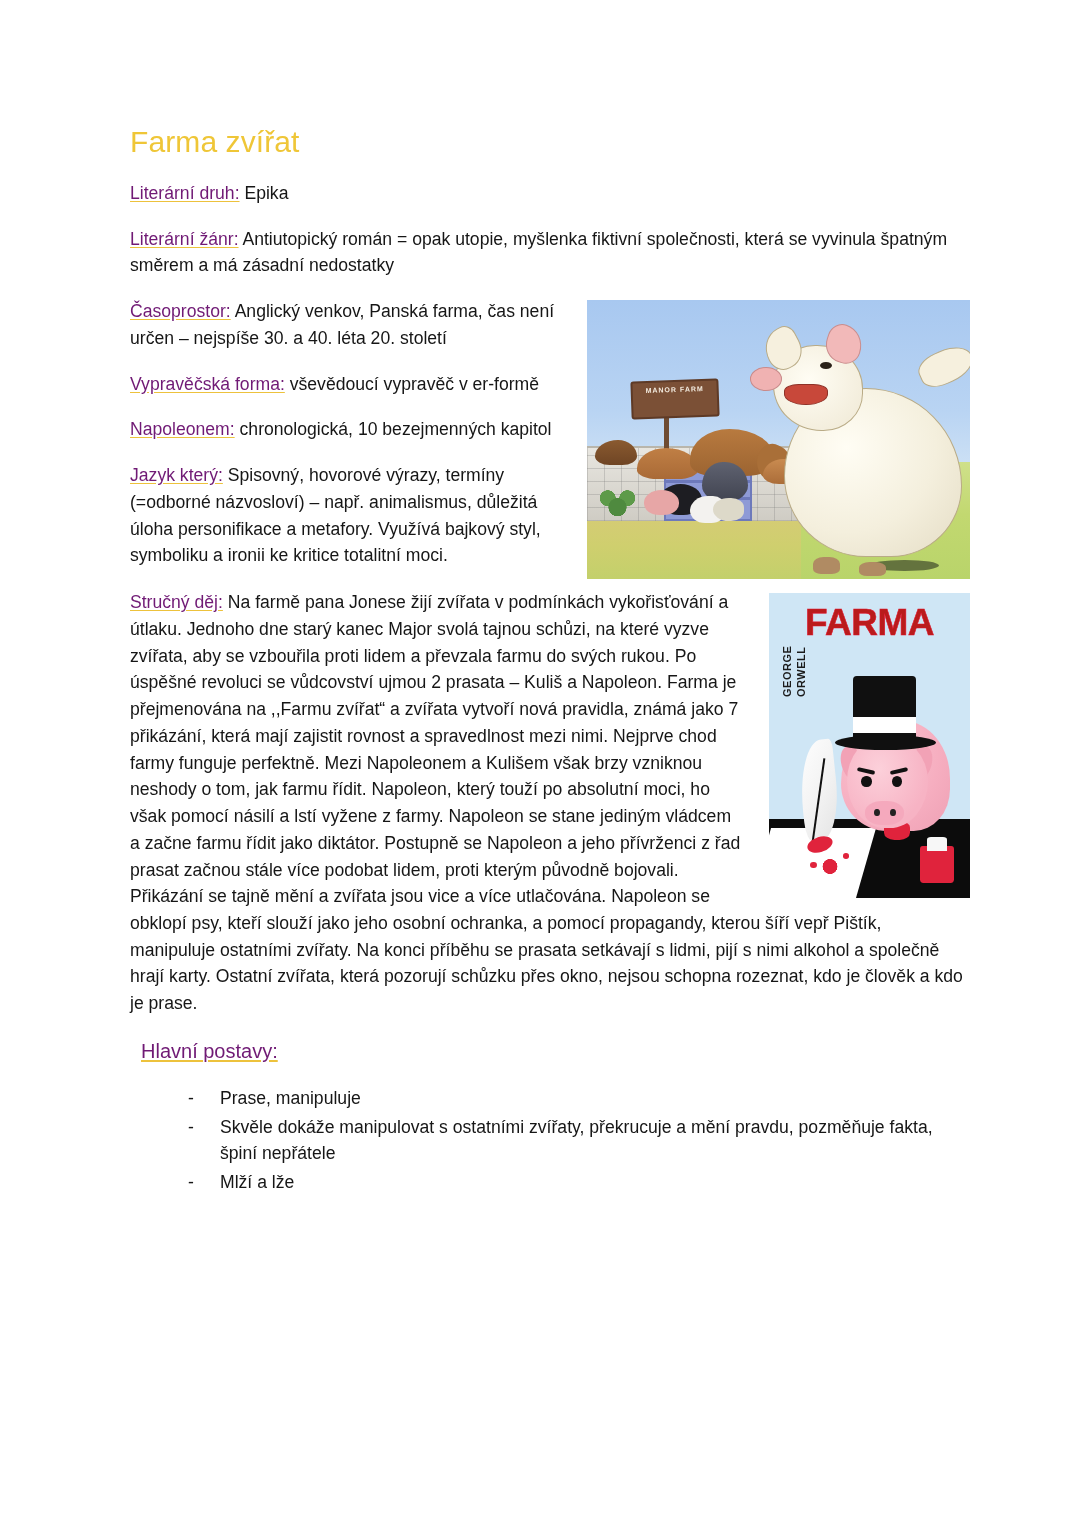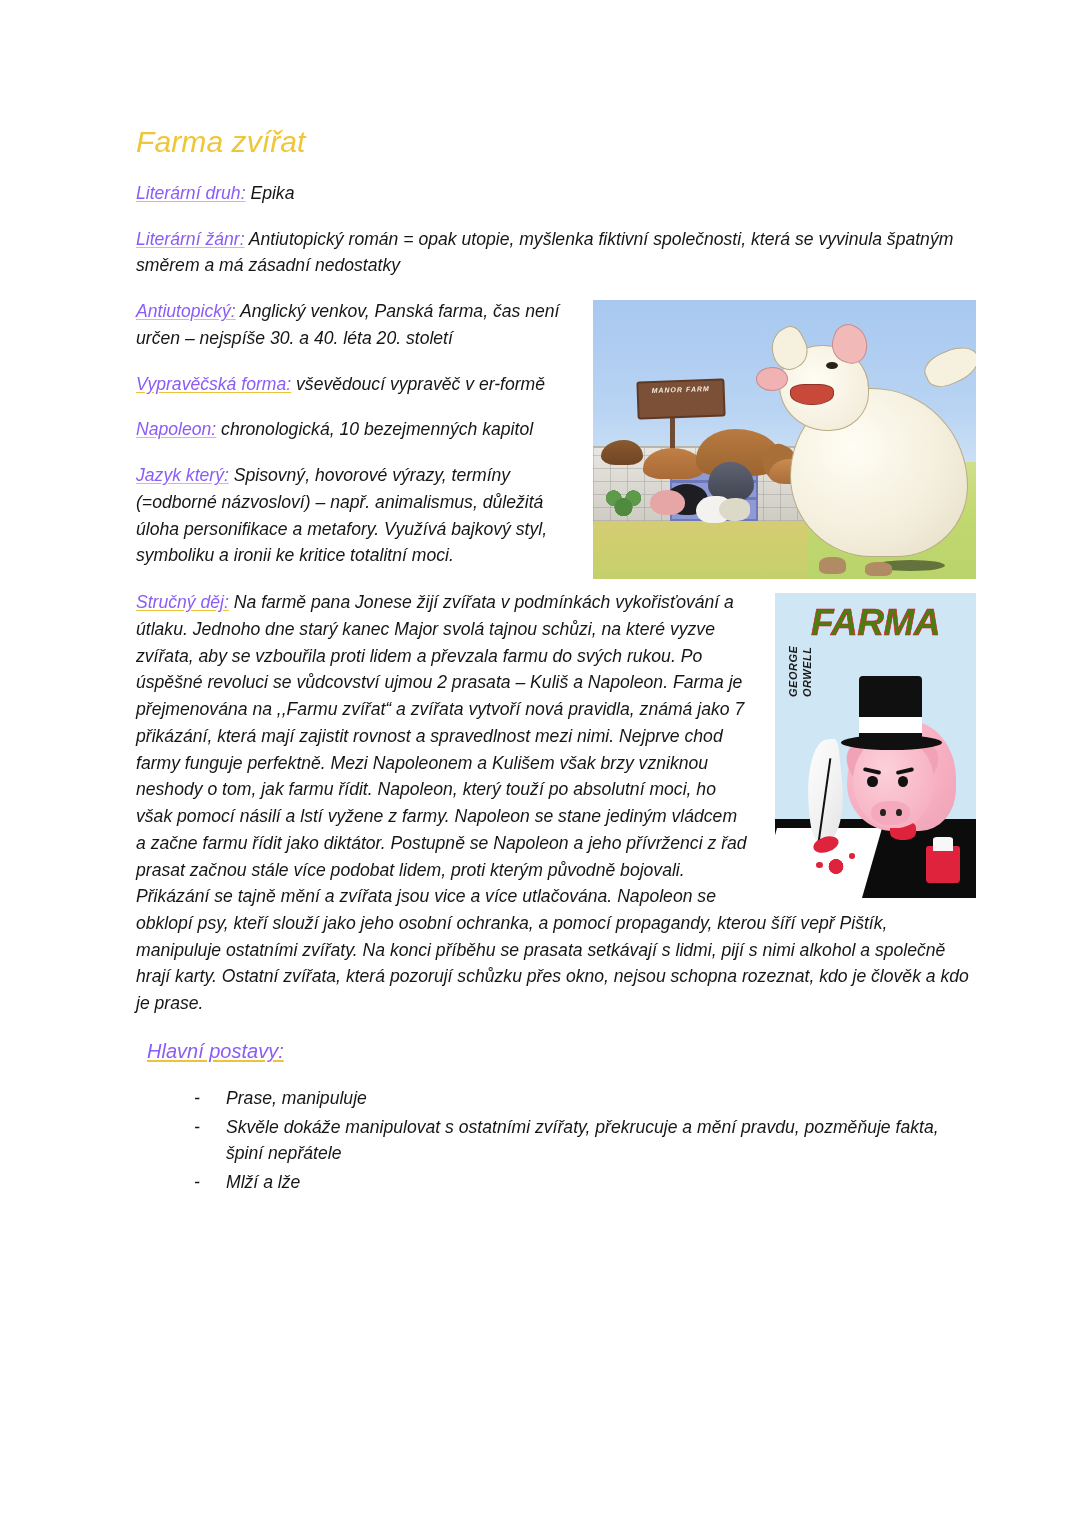--- a/index.html
+++ b/index.html
@@ -10,25 +10,24 @@
   body {
     width: 1080px;
     height: 1527px;
     font-family: "Liberation Sans", sans-serif;
     color: #1a1a1a;
     position: relative;
     overflow: hidden;
   }
   .page {
     position: absolute;
-    left: 14px; top: 0;
+    left: 8px; top: 0;
     width: 874px;
     height: 1527px;
     background: #ffffff;
-    font-style: italic;
   }
   .content {
     position: absolute;
     left: 122px;
     top: 125px;
     width: 840px;
   }
 
   h1.doc-title {
     font-size: 30px;
@@ -39,21 +38,21 @@
     line-height: 1.1;
   }
 
   p.line {
     margin: 0 0 19px 0;
     font-size: 17.6px;
     line-height: 1.52;
     color: #161616;
   }
   .lbl {
-    color: #8b5cf6;
+    color: #701a75;
     text-decoration: underline;
     text-decoration-color: #edc23c;
     text-underline-offset: 2px;
   }
 
   
   .img-float-1 {
     float: right;
     width: 383px;
     height: 279px;
@@ -269,21 +268,21 @@
     position: relative;
     width: 201px;
     height: 305px;
     background: #cfe6f5;
     overflow: hidden;
   }
   .bc-title {
     position: absolute;
     left: 0; right: 0; top: 12px;
     text-align: center;
-    color: #4d7c0f;
+    color: #b91c1c;
     font-family: "Liberation Sans", sans-serif;
     font-weight: bold;
     font-size: 37px;
     line-height: 0.95;
     letter-spacing: -0.5px;
     -webkit-text-stroke: 0.6px #e2122a;
   }
   .bc-title span { display: block; }
   .bc-author {
     position: absolute;
@@ -490,29 +489,29 @@
         <div class="fs-snout"></div>
         <div class="fs-mouth"></div>
         <div class="fs-eye"></div>
         <div class="fs-shadow"></div>
         <div class="fs-hoof1"></div>
         <div class="fs-hoof2"></div>
       </div>
     </div>
 
     <p class="line">
-      <span class="lbl">Antiutopický:</span><span> Anglický venkov, Panská farma, čas není určen – nejspíše 30. a 40. léta 20. století</span>
+      <span class="lbl">Časoprostor:</span><span> Anglický venkov, Panská farma, čas není určen – nejspíše 30. a 40. léta 20. století</span>
     </p>
 
     <p class="line">
       <span class="lbl">Vypravěčská forma:</span><span> vševědoucí vypravěč v er-formě</span>
     </p>
 
     <p class="line">
-      <span class="lbl">Napoleon:</span><span> chronologická, 10 bezejmenných kapitol</span>
+      <span class="lbl">Napoleonem:</span><span> chronologická, 10 bezejmenných kapitol</span>
     </p>
 
     <p class="line">
       <span class="lbl">Jazyk který:</span><span> Spisovný, hovorové výrazy, termíny (=odborné názvosloví) – např. animalismus, důležitá úloha personifikace a metafory. Využívá bajkový styl, symboliku a ironii ke kritice totalitní moci.</span>
     </p>
 
     <div class="clearfix"></div>
 
     <div class="img-float-2">
       <div class="book-cover">

